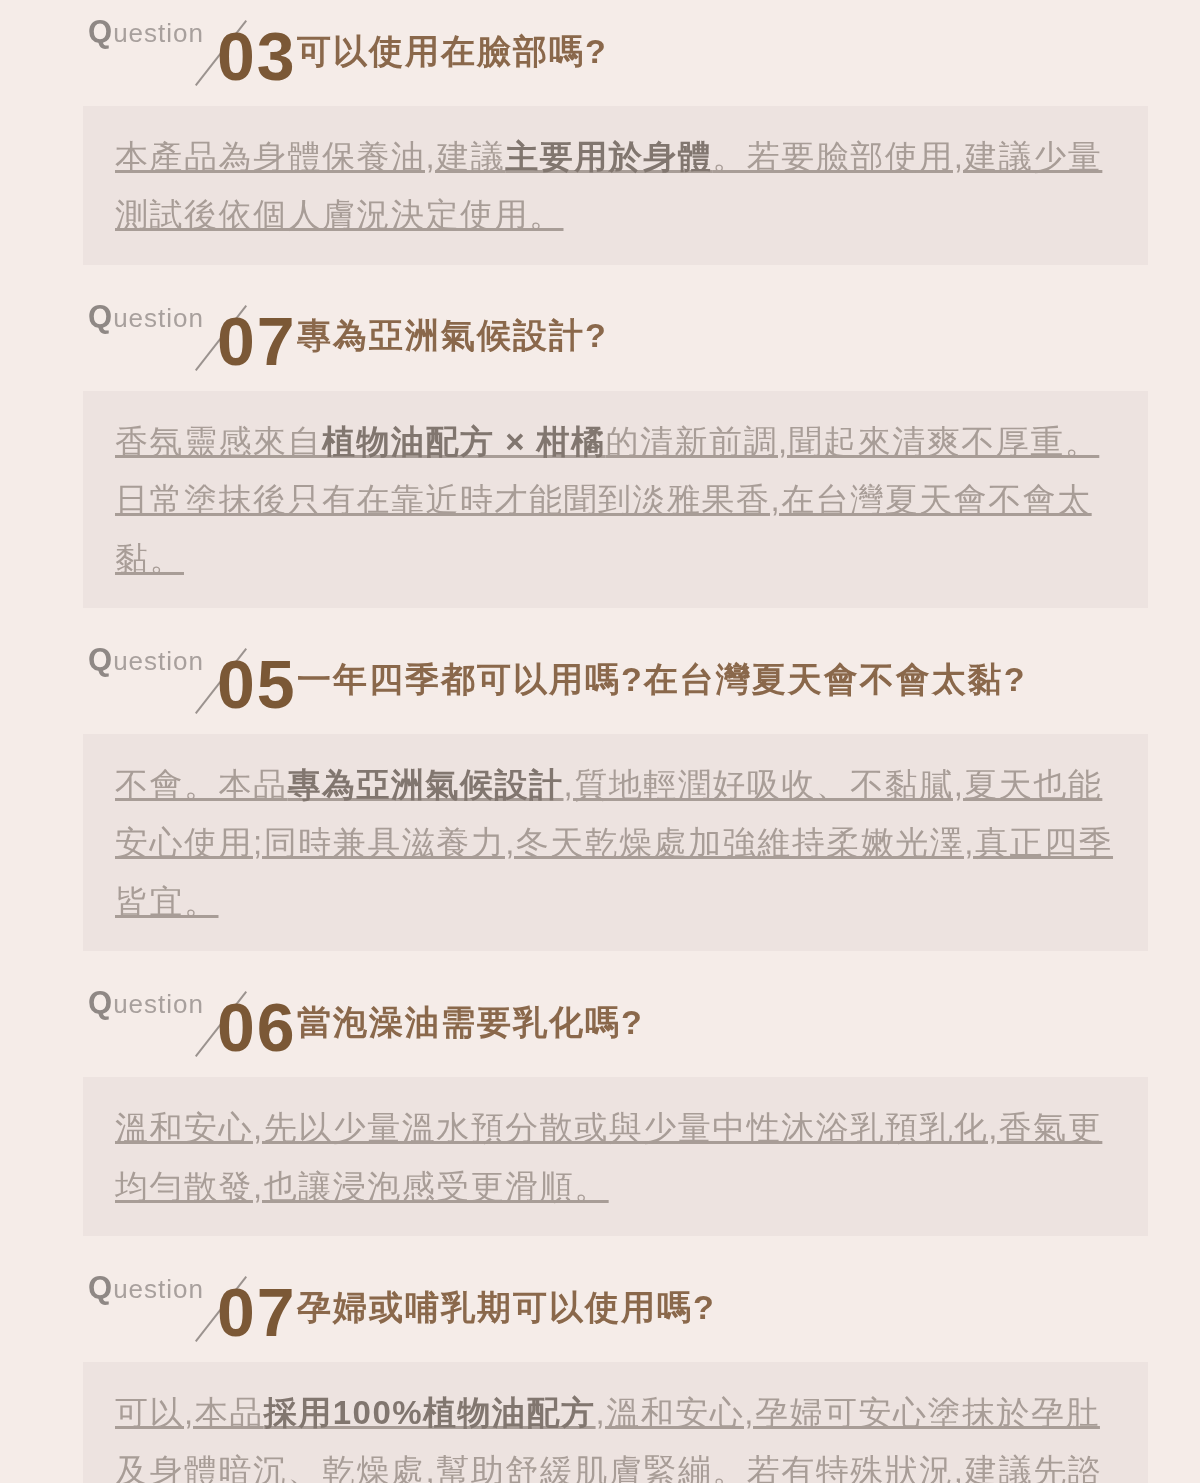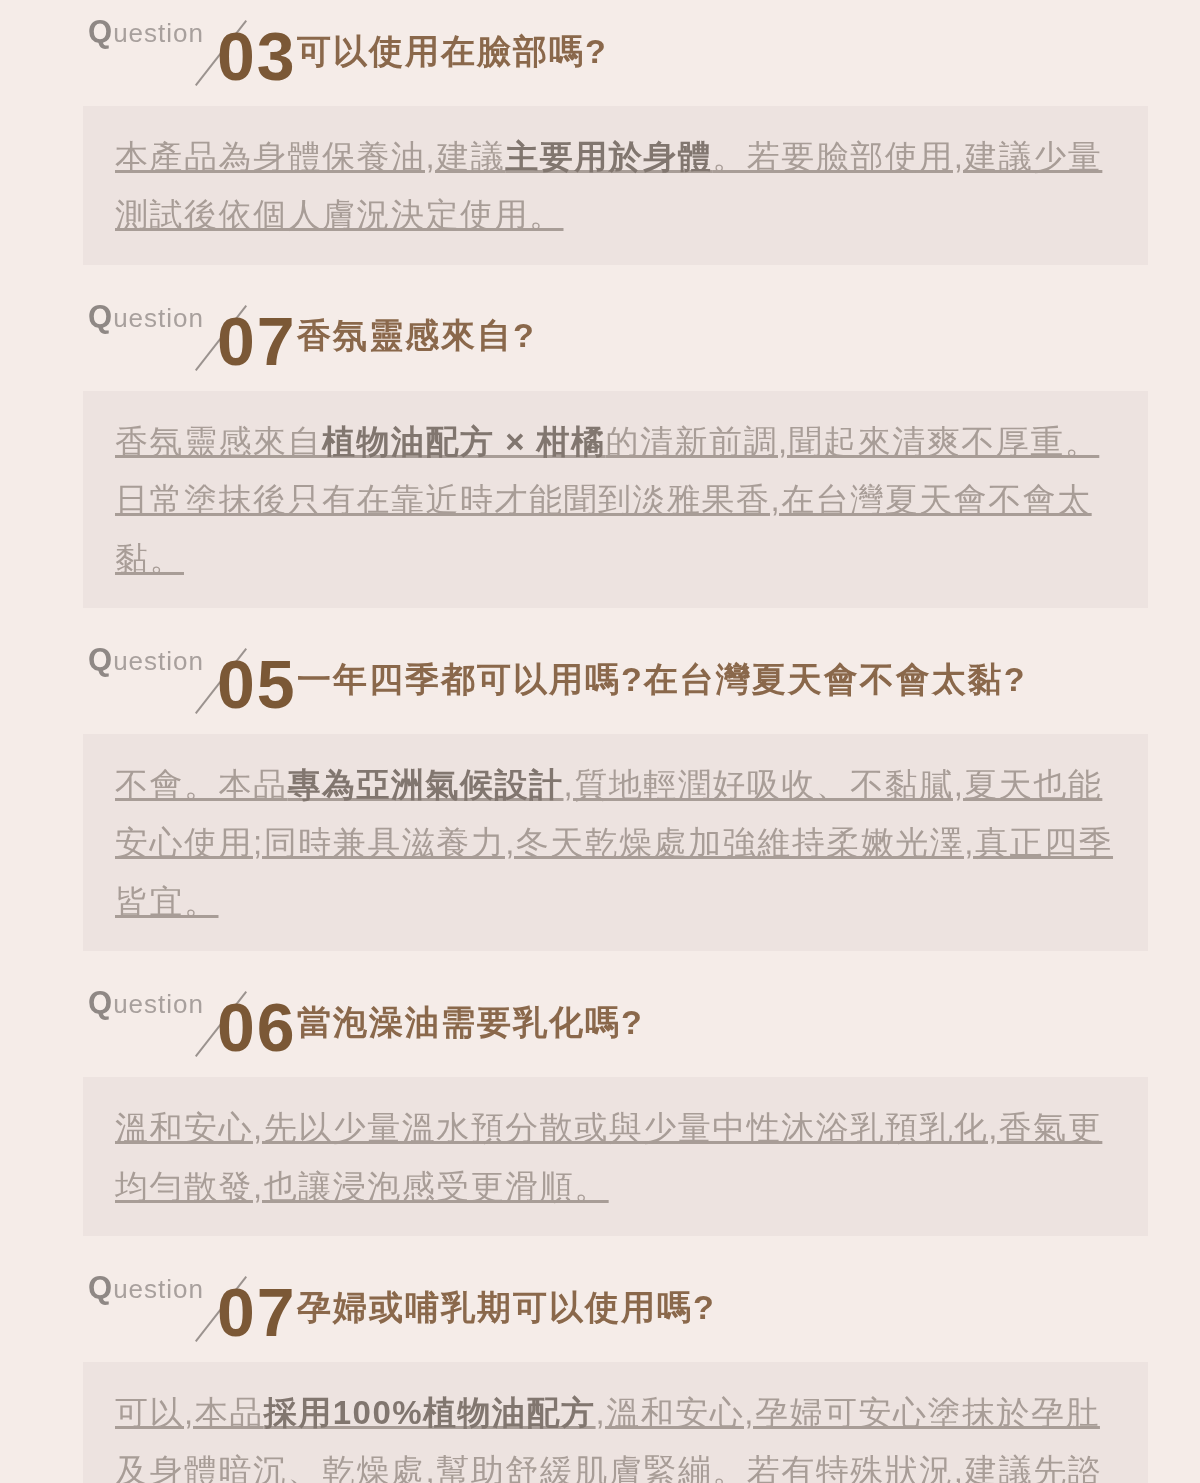--- a/index.html
+++ b/index.html
@@ -108,21 +108,21 @@
     <div class="q-answer">
       <p><span>本產品為身體保養油,建議</span><b>主要用於身體</b><span>。若要臉部使用,建議少量測試後依個人膚況決定使用。</span></p>
     </div>
   </section>
 
   <section class="faq-item">
     <div class="q-header">
       <span class="q-label"><b class="q-cap">Q</b><span class="q-rest">uestion</span></span>
       <span class="q-slash"></span>
       <span class="q-number">07</span>
-      <h2 class="q-title">香氛靈感來自?</h2>
+      <h2 class="q-title">專為亞洲氣候設計?</h2>
     </div>
     <div class="q-answer">
       <p><span>香氛靈感來自</span><b>植物油配方 × 柑橘</b><span>的清新前調,聞起來清爽不厚重。日常塗抹後只有在靠近時才能聞到淡雅果香,在台灣夏天會不會太黏。</span></p>
     </div>
   </section>
 
   <section class="faq-item">
     <div class="q-header">
       <span class="q-label"><b class="q-cap">Q</b><span class="q-rest">uestion</span></span>
       <span class="q-slash"></span>

